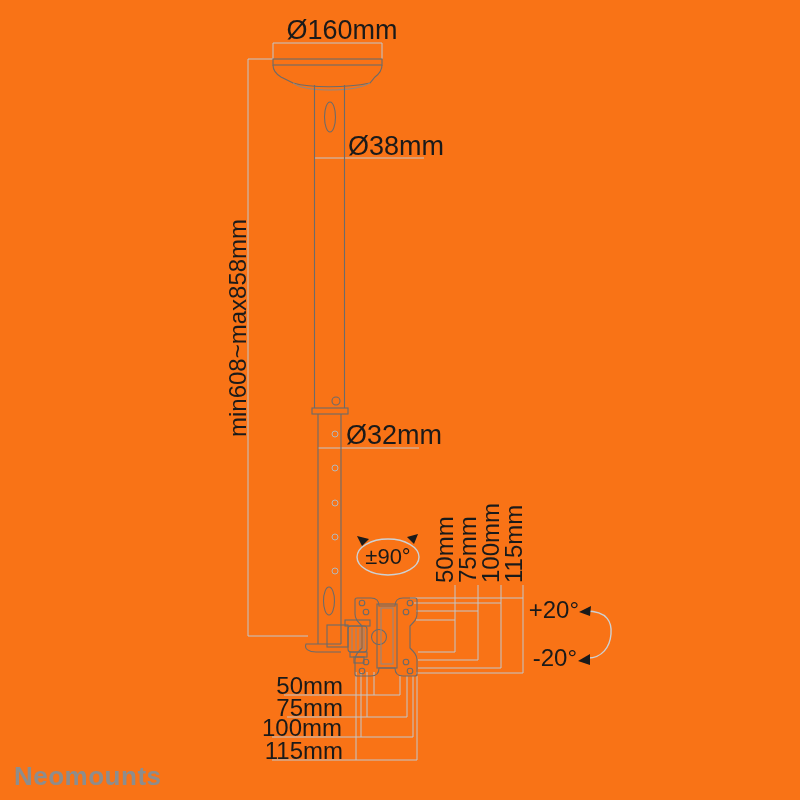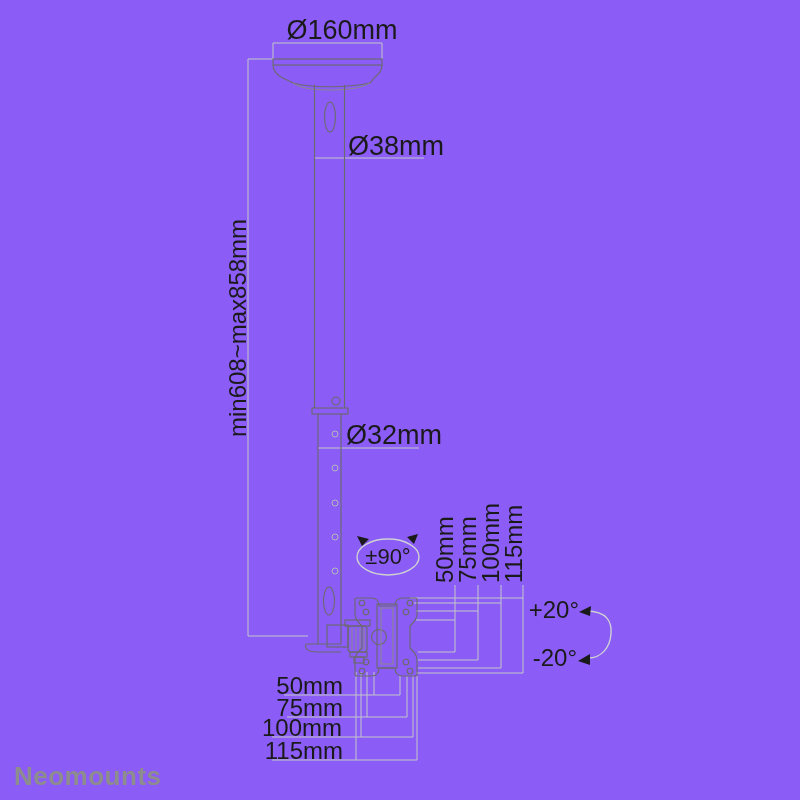--- a/index.html
+++ b/index.html
@@ -1,16 +1,16 @@
 <!DOCTYPE html>
 <html><head>
 <meta charset="utf-8">
 <style>
   html,body{margin:0;padding:0;background:#ffffff;}
-  .stage{position:relative;width:800px;height:800px;background:#8b5cf6;overflow:hidden;
+  .stage{position:relative;width:800px;height:800px;background:#f97316;overflow:hidden;
          font-family:"Liberation Sans", sans-serif;}
   svg{display:block;}
   .prod{stroke:#6b6b6b;stroke-width:1.1;fill:none;}
   .prodthin{stroke:#8a8a8a;stroke-width:1;fill:none;}
   .dim{stroke:#c3c7ca;stroke-width:1;fill:none;}
   .arc{stroke:#cdd1d4;stroke-width:1.4;fill:none;}
   .hole-faint{stroke:#b3b7ba;stroke-width:1;fill:none;}
   .lbl-big{fill:#1a1a1a;font-family:"Liberation Sans", sans-serif;font-size:27px;}
   .lbl-small{fill:#1a1a1a;font-family:"Liberation Sans", sans-serif;font-size:22px;}
   .lbl-rot{fill:#1a1a1a;font-family:"Liberation Sans", sans-serif;font-size:24px;}

